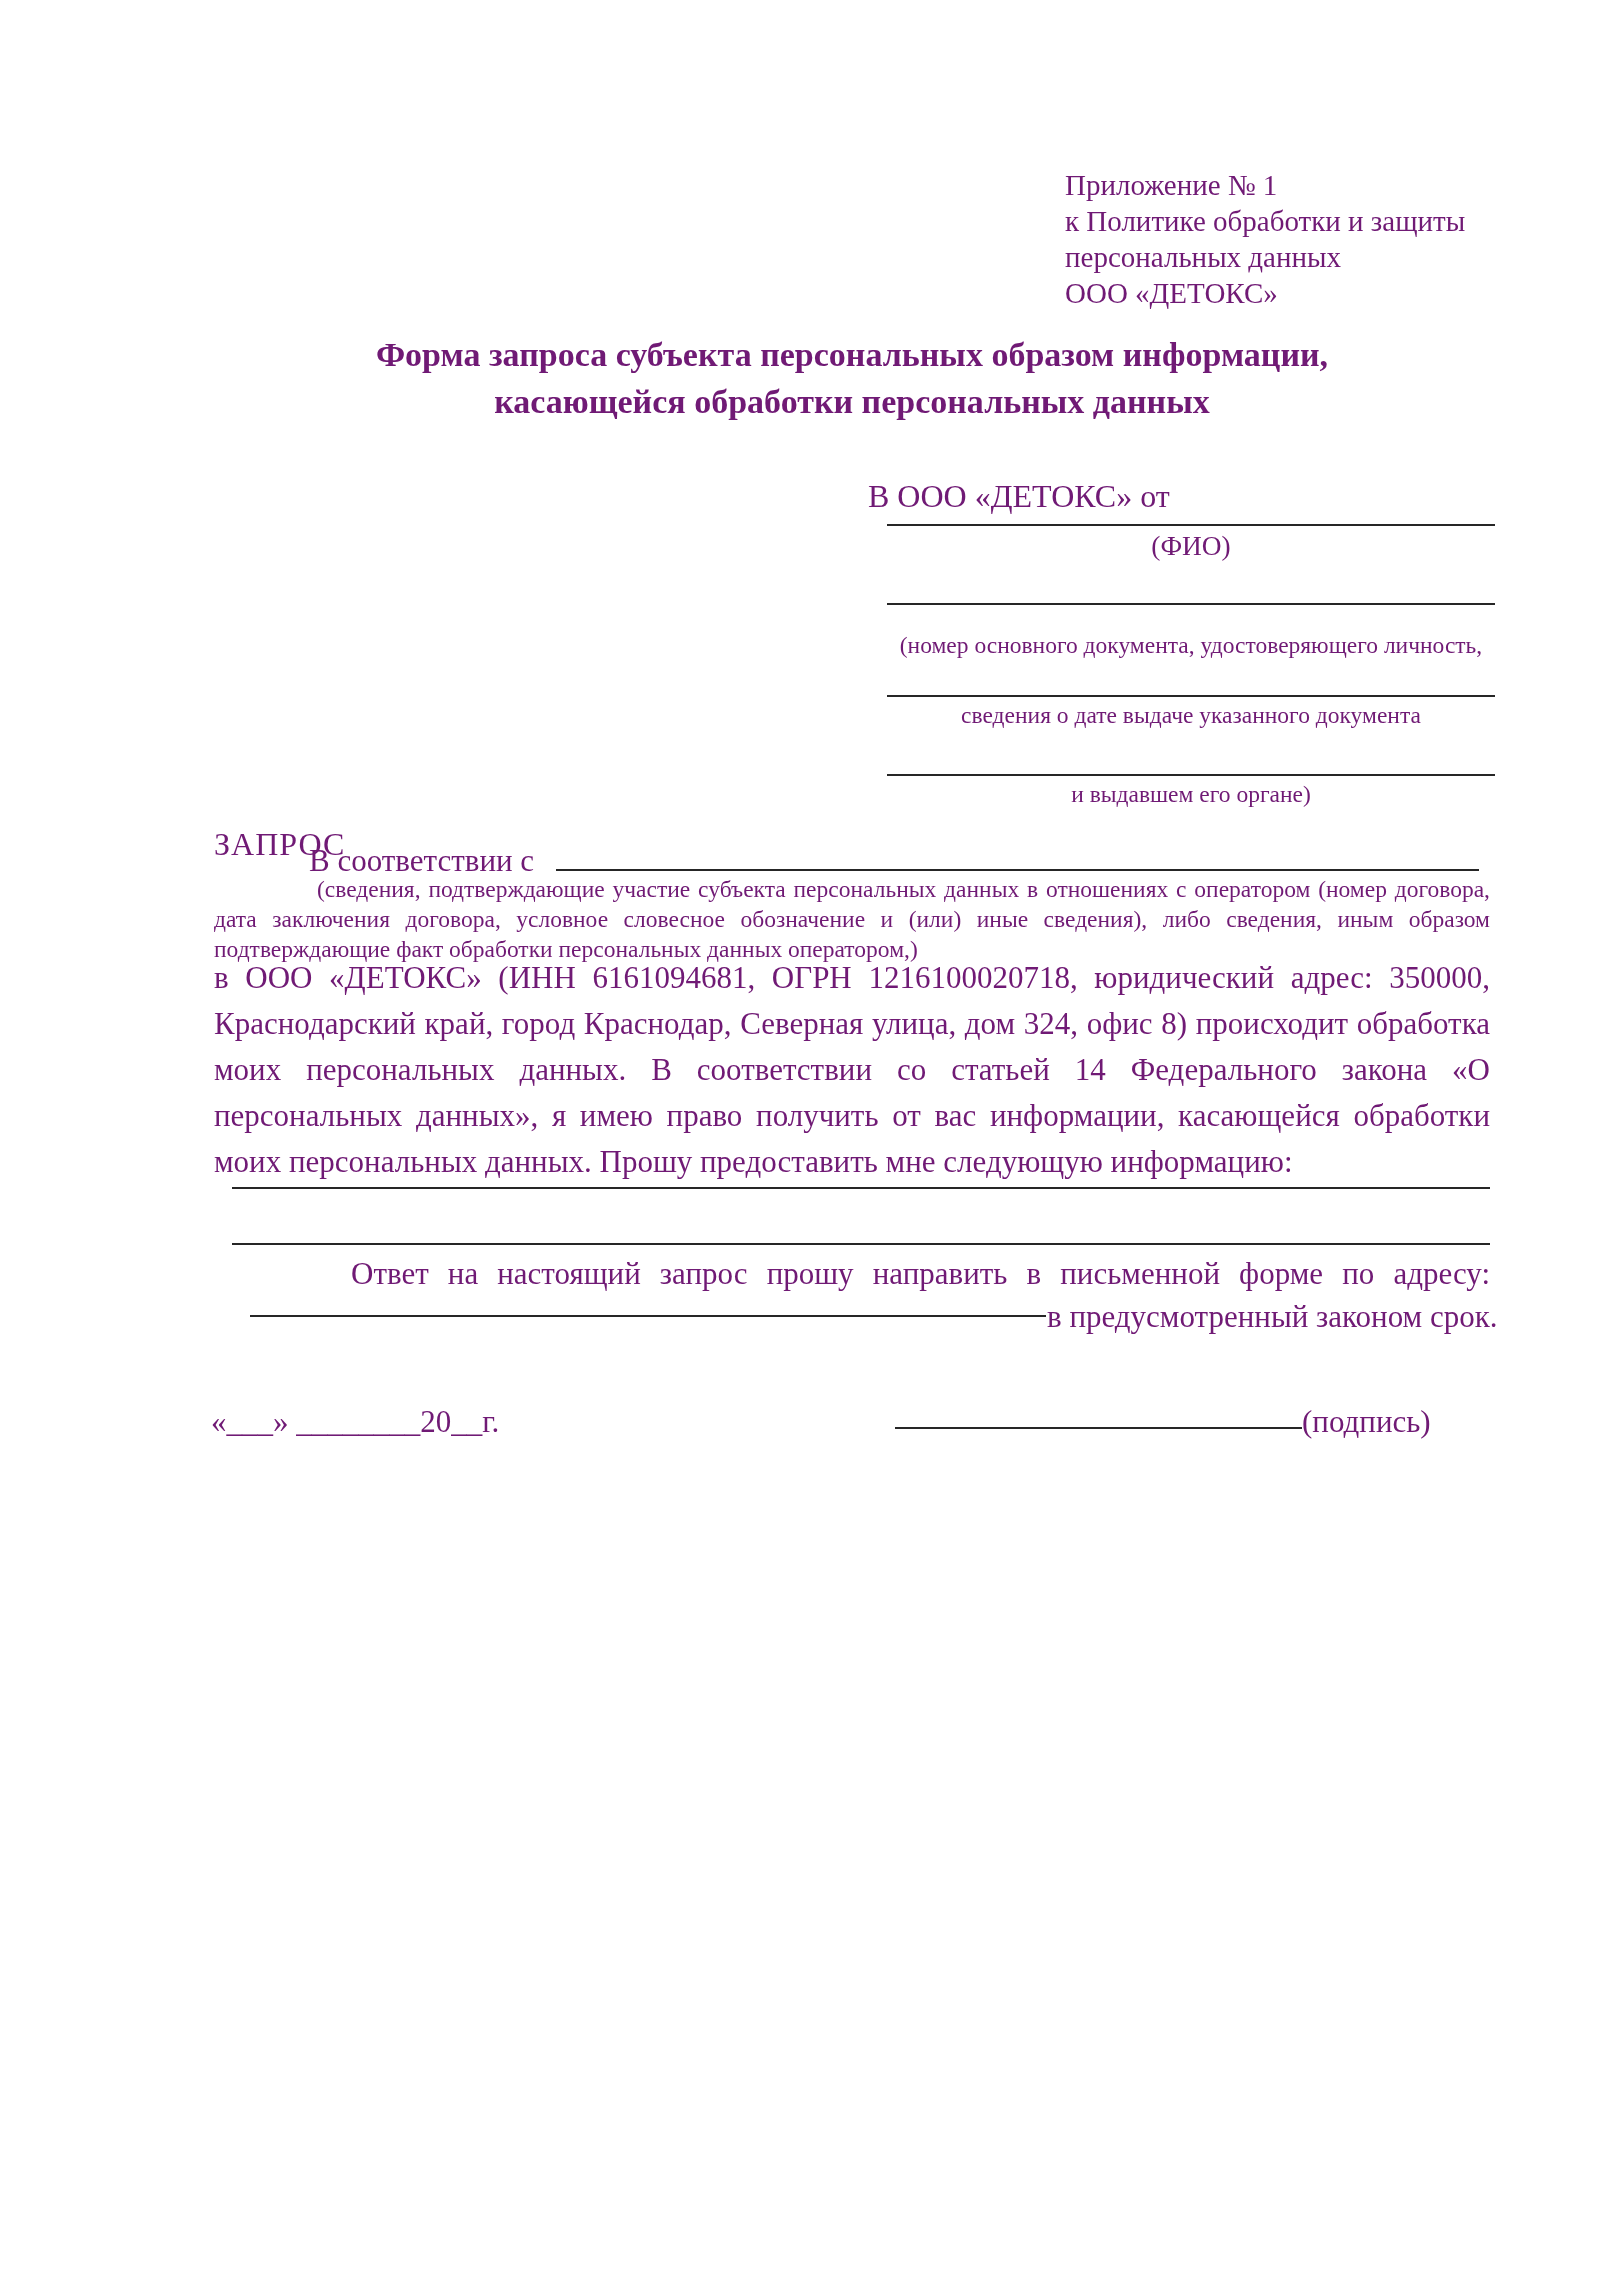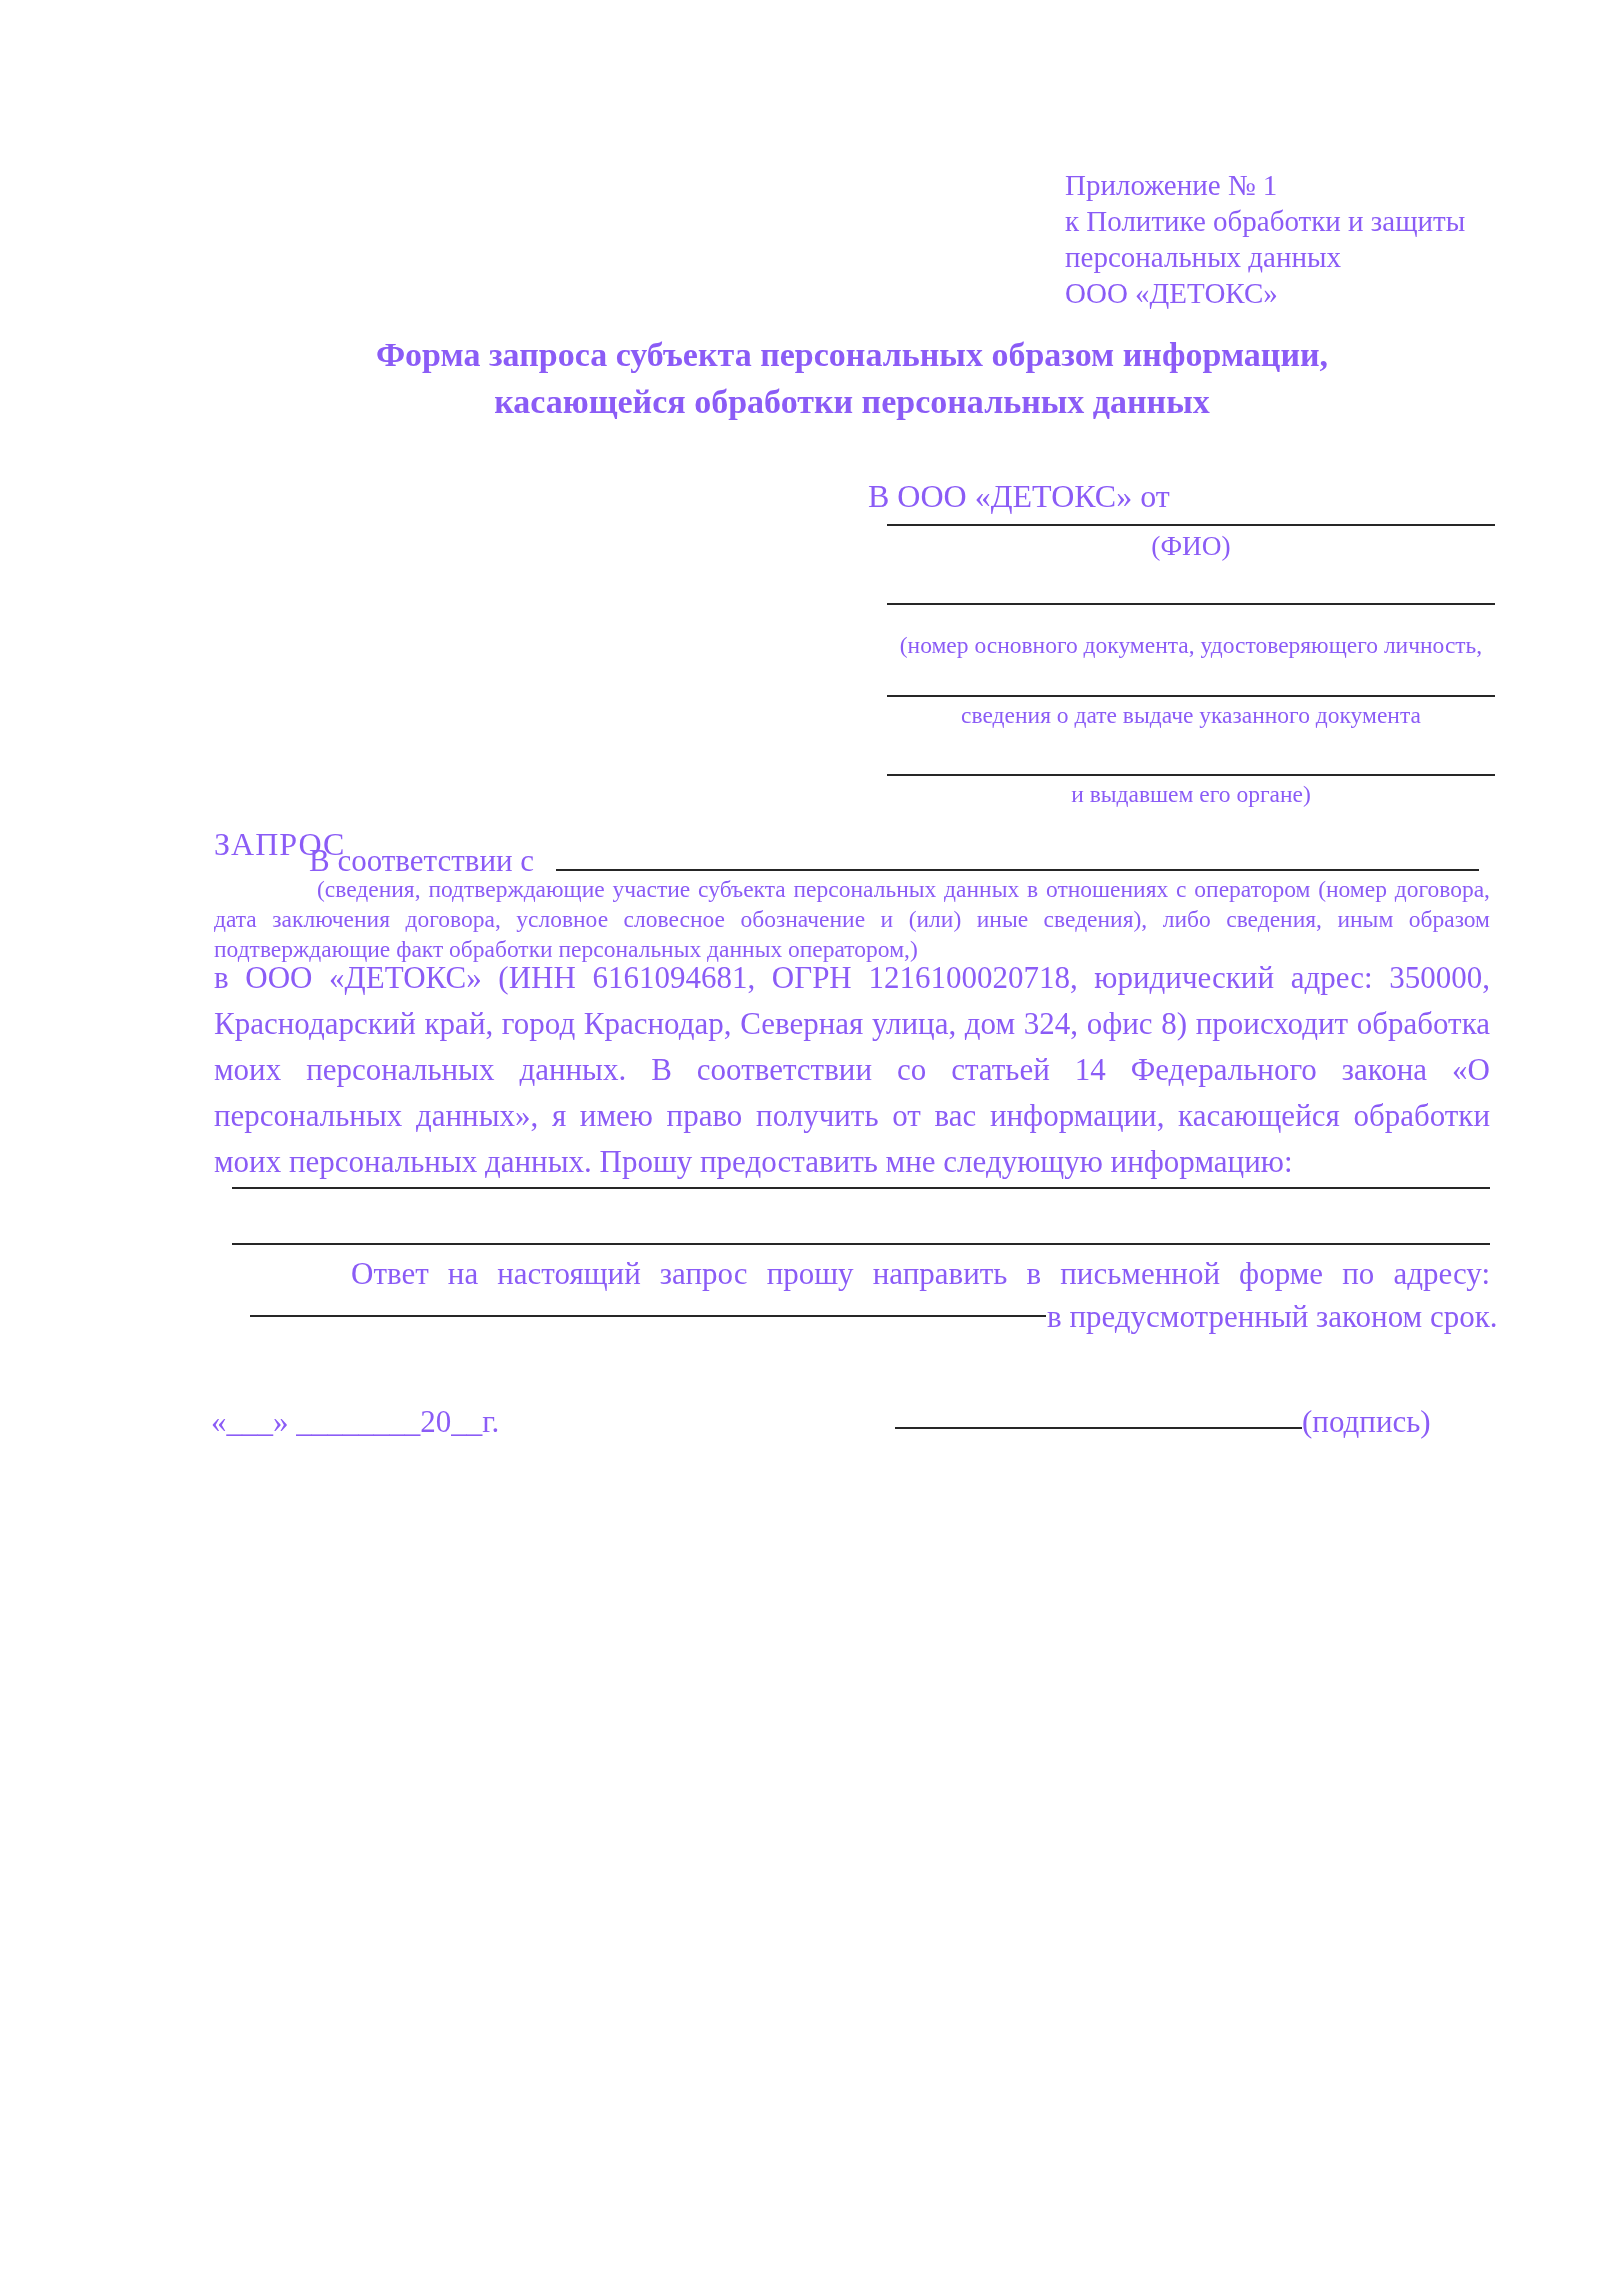--- a/index.html
+++ b/index.html
@@ -1,21 +1,21 @@
 <!DOCTYPE html>
 <html lang="ru"><head>
 <meta charset="utf-8">
 <style>
   html,body{margin:0;padding:0;background:#ffffff;}
   .page{
     position:relative;
     width:1621px;height:2293px;
     background:#ffffff;
     font-family:"Liberation Serif","DejaVu Serif",serif;
-    color:#8b5cf6;
+    color:#701a75;
     overflow:hidden;
   }
   .abs{position:absolute;}
   .header-note{left:1065px;top:167px;font-size:29px;line-height:36px;white-space:nowrap;}
   .doc-title{left:214px;top:331px;width:1276px;text-align:center;font-weight:bold;font-size:34px;line-height:47px;}
   .recipient-to{left:868px;top:478px;font-size:32px;white-space:nowrap;}
   .rule{border-top:2.9px solid #262626;height:0;}
   .fill-line{left:887px;width:608px;}
   .fill-caption{left:887px;width:608px;text-align:center;font-size:23.5px;white-space:nowrap;}
   .fio{font-size:27.4px;}

